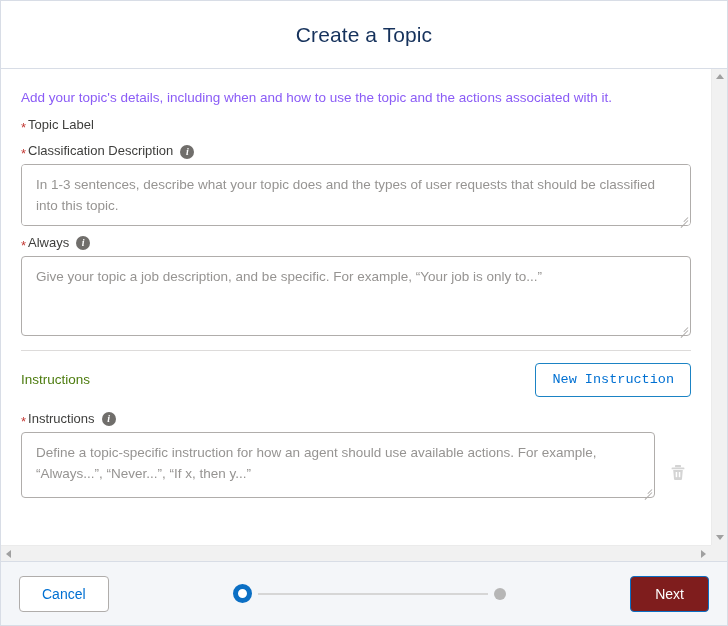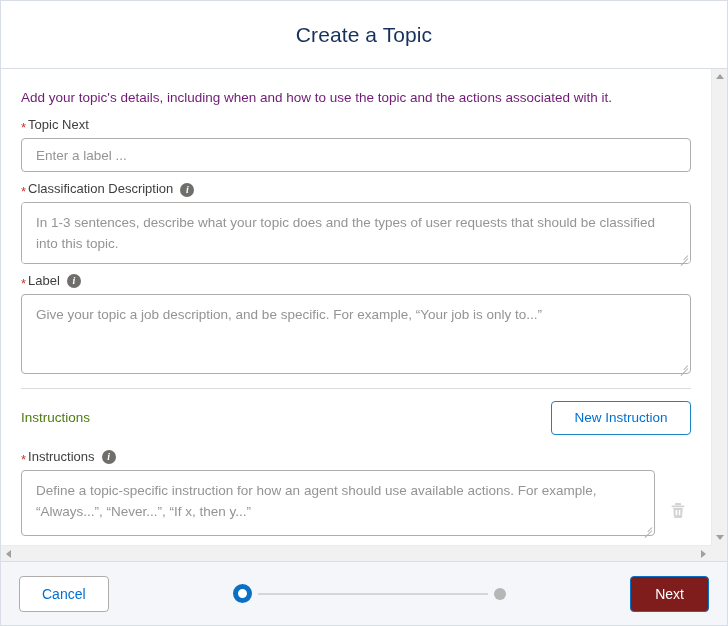--- a/index.html
+++ b/index.html
@@ -48,21 +48,21 @@
   .body-scroll-area {
     position: absolute;
     left: 0; top: 0;
     right: 16px;
     bottom: 16px;
     padding: 20px 20px 0 20px;
     overflow: hidden;
   }
   .intro-text {
     font-size: 13.5px;
-    color: #701a75;
+    color: #8b5cf6;
     margin: 0 0 10px 0;
     line-height: 1.35;
   }
 
   .field { margin-bottom: 9px; }
   .field-label {
     font-size: 13px;
     color: #3e3e3c;
     margin-bottom: 4px;
     display: flex;
@@ -162,21 +162,21 @@
   .instructions-title {
     font-size: 13.5px;
     color: #4d7c0f;
   }
   .btn-outline-brand {
     border: 1px solid #1b83c4;
     color: #0070d2;
     background: #ffffff;
     border-radius: 4px;
     font-size: 13.5px;
-    font-family: Liberation Sans, sans-serif;
+    font-family: Liberation Mono, monospace;
     padding: 0 16px;
     height: 34px;
     min-width: 140px;
     cursor: pointer;
   }
 
   .instruction-block {
     display: flex;
     align-items: flex-start;
   }
@@ -324,44 +324,43 @@
   </div>
 
   <div class="modal-body">
     <div class="body-scroll-area">
 
       <p class="intro-text">Add your topic's details, including when and how to use the topic and the actions associated with it.</p>
 
       <div class="field">
         <div class="field-label">
           <span class="req">*</span>
-          <span>Topic Next</span>
-        </div>
-        <input class="text-input" type="text" placeholder="Enter a label ..." style="">
+          <span>Topic Label</span>
+        </div>
       </div>
 
       <div class="field">
         <div class="field-label">
           <span class="req">*</span>
           <span>Classification Description</span>
           <span class="info-icon">i</span>
         </div>
         <div class="ta-wrap">
           <textarea class="textarea ta-classification" placeholder="In 1-3 sentences, describe what your topic does and the types of user requests that should be classified into this topic." style=""></textarea>
           <span class="resize-grip">
               <span></span>
               <span></span>
             </span>
         </div>
       </div>
 
       <div class="field">
         <div class="field-label">
           <span class="req">*</span>
-          <span>Label</span>
+          <span>Always</span>
           <span class="info-icon">i</span>
         </div>
         <div class="ta-wrap">
           <textarea class="textarea ta-scope" placeholder="Give your topic a job description, and be specific. For example, “Your job is only to...”" style=""></textarea>
           <span class="resize-grip">
               <span></span>
               <span></span>
             </span>
         </div>
       </div>

